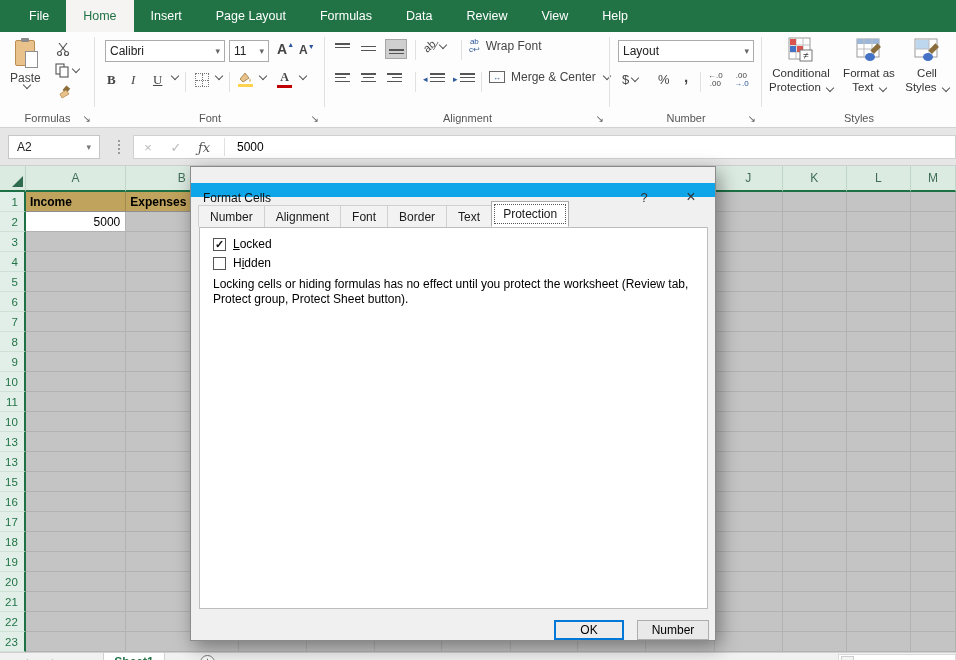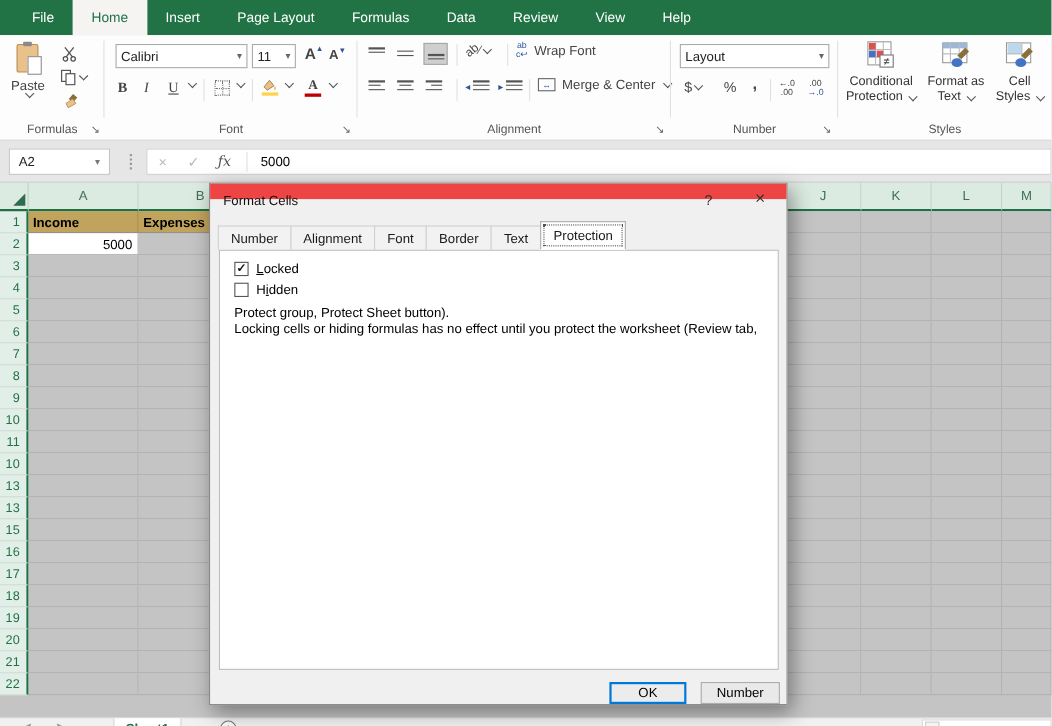--- a/index.html
+++ b/index.html
@@ -67,21 +67,21 @@
   .stab{position:absolute;left:103px;top:0;width:62px;height:24px;background:#fff;border-left:1px solid #d0d0d0;border-right:1px solid #d0d0d0;
         color:#217346;font-weight:bold;display:flex;align-items:flex-start;justify-content:center;padding-top:2px;}
   .addsheet{position:absolute;left:200px;top:2px;width:15px;height:15px;border:1px solid #767676;border-radius:50%;
             color:#555;font-size:12px;line-height:13px;text-align:center;background:#fafafa;}
   .hscroll{position:absolute;left:838px;top:1px;width:118px;height:23px;background:#fff;border:1px solid #d9d9d9;}
   .hscroll .arrbox{position:absolute;left:2px;top:1px;width:13px;height:18px;background:#f4f4f4;border:1px solid #cfcfcf;color:#555;font-size:8px;text-align:center;line-height:16px;}
 
   
   .dialog{position:absolute;left:190px;top:166px;width:526px;height:475px;background:#f0f0f0;border:1px solid #8b8b8b;
           box-shadow:4px 6px 18px rgba(0,0,0,.4);z-index:20;font-size:12px;color:#000;}
-  .dtitle{position:absolute;left:0;top:0;right:0;height:14px;background:#ef4444;}
+  .dtitle{position:absolute;left:0;top:16px;right:0;height:14px;background:#0ea5e9;}
   .dtitle .txt{position:absolute;left:12px;top:8px;font-size:12px;color:#111;}
   .dhelp{position:absolute;right:62px;top:7px;font-size:13px;color:#333;width:18px;text-align:center;}
   .dclose{position:absolute;right:14px;top:5px;font-size:16px;color:#333;width:20px;text-align:center;}
   .dtabs{position:absolute;left:7px;top:38px;height:22px;display:flex;align-items:flex-end;}
   .dtab{height:22px;padding:0 11px;background:#f2f2f2;border:1px solid #d0d0d0;border-bottom:none;display:flex;align-items:center;margin-right:-1px;color:#1a1a1a;}
   .dtab.active{height:26px;background:#fff;border:1px solid #acacac;border-bottom:1px solid #fff;position:relative;z-index:2;
                outline:1px dotted #555;outline-offset:-4px;}
   .dpanel{position:absolute;left:8px;top:60px;width:509px;height:382px;background:#fff;border:1px solid #bdbdbd;z-index:1;}
   .cbrow{position:absolute;left:13px;display:flex;align-items:center;gap:7px;}
   .cb{width:13px;height:13px;border:1px solid #555;background:#fff;font-size:11px;line-height:11px;text-align:center;color:#111;font-weight:bold;}
@@ -739,20 +739,36 @@
       <div class="cell" style="width: 68px;"></div>
       <div class="cell" style="width: 69px;"></div>
       <div class="cell" style="width: 68px;"></div>
       <div class="cell" style="width: 68px;"></div>
       <div class="cell" style="width: 69px;"></div>
       <div class="cell" style="width: 69px;"></div>
       <div class="cell" style="width: 64px;"></div>
       <div class="cell" style="width: 65px;"></div>
       <div class="cell" style="width: 45px;"></div>
     </div>
+    <div class="grow">
+      <div class="rhead">23</div>
+      <div class="cell" style="width: 101px;"></div>
+      <div class="cell" style="width: 113px;"></div>
+      <div class="cell" style="width: 69px;"></div>
+      <div class="cell" style="width: 68px;"></div>
+      <div class="cell" style="width: 68px;"></div>
+      <div class="cell" style="width: 69px;"></div>
+      <div class="cell" style="width: 68px;"></div>
+      <div class="cell" style="width: 68px;"></div>
+      <div class="cell" style="width: 69px;"></div>
+      <div class="cell" style="width: 69px;"></div>
+      <div class="cell" style="width: 64px;"></div>
+      <div class="cell" style="width: 65px;"></div>
+      <div class="cell" style="width: 45px;"></div>
+    </div>
   </div>
 
 <div class="sheetbar">
   <span class="navarr" style="left:20px;">◄</span>
   <span class="navarr" style="left:50px;">►</span>
   <div class="stab">
       <span>Sheet1</span>
     </div>
   <div class="addsheet">+</div>
   <div class="hscroll">
@@ -777,22 +793,22 @@
   <div class="dpanel">
     <div class="cbrow" style="top:9px;" id="cbLocked">
         <span class="cb">✓</span>
         <span><u>L</u>ocked</span>
       </div>
     <div class="cbrow" style="top:28px;" id="cbHidden">
         <span class="cb"></span>
         <span>H<u>i</u>dden</span>
       </div>
     <div class="desc">
+      <div>Locking cells or hiding formulas has no effect until you protect the worksheet (Review tab,</div>
       <div>Protect group, Protect Sheet button).</div>
-      <div>Locking cells or hiding formulas has no effect until you protect the worksheet (Review tab,</div>
     </div>
   </div>
   <div class="dbtn ok">
       <span>OK</span>
     </div>
   <div class="dbtn cancel">
       <span>Number</span>
     </div>
 </div>
 

